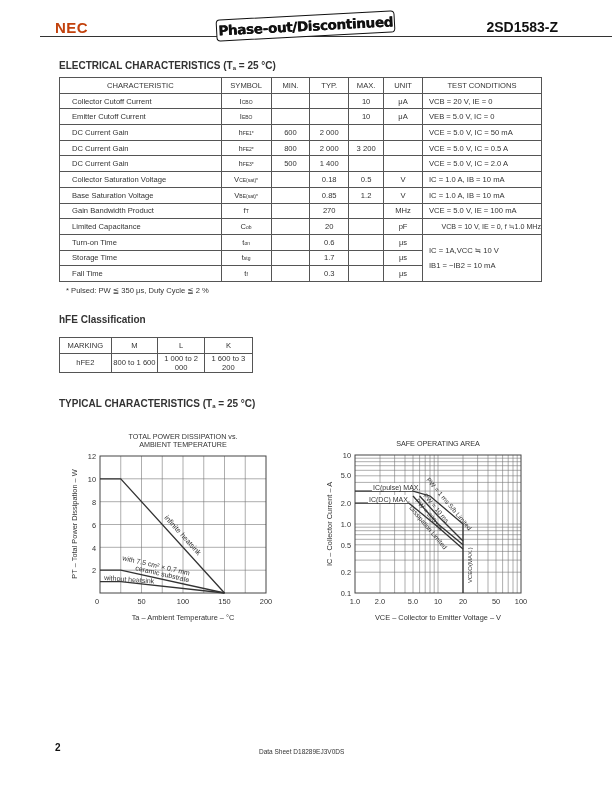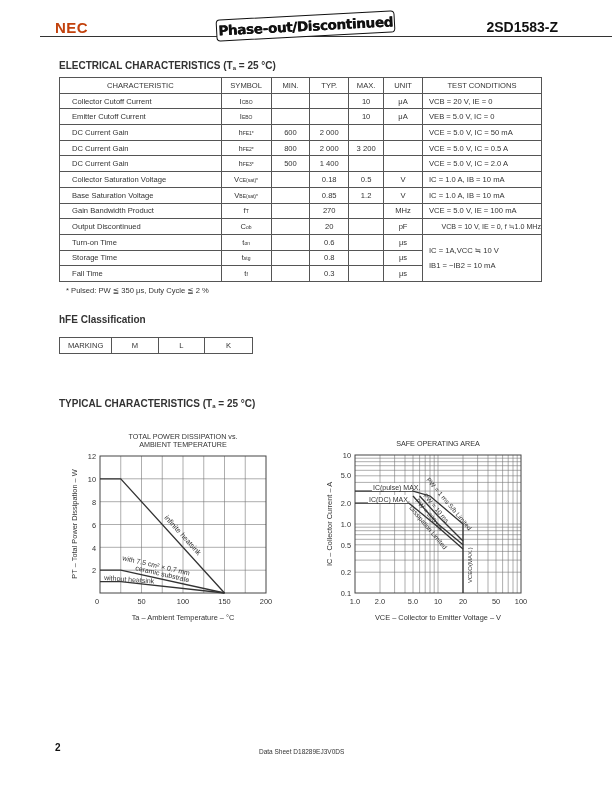--- a/index.html
+++ b/index.html
@@ -126,21 +126,21 @@
       <tr>
         <td class="l">Gain Bandwidth Product</td>
         <td class="c"><span>f</span><span class="sub">T</span></td>
         <td class="c"></td>
         <td class="c">270</td>
         <td class="c"></td>
         <td class="c">MHz</td>
         <td class="tc">VCE = 5.0 V, IE = 100 mA</td>
       </tr>
       <tr>
-        <td class="l">Output Discontinued</td>
+        <td class="l">Limited Capacitance</td>
         <td class="c"><span>C</span><span class="sub">ob</span></td>
         <td class="c"></td>
         <td class="c">20</td>
         <td class="c"></td>
         <td class="c">pF</td>
         <td class="tc" style="font-size: 7.1px; text-align: right;">VCB = 10 V, IE = 0, f ≒1.0 MHz</td>
       </tr>
       <tr>
         <td class="l">Turn-on Time</td>
         <td class="c"><span>t</span><span class="sub">on</span></td>
@@ -150,21 +150,21 @@
         <td class="c">μs</td>
         <td class="tc" rowspan="3">
           <div style="margin-bottom: 6px;">IC = 1A,VCC ≒ 10 V</div>
           <div>IB1 = −IB2 = 10 mA</div>
         </td>
       </tr>
       <tr>
         <td class="l">Storage Time</td>
         <td class="c"><span>t</span><span class="sub">stg</span></td>
         <td class="c"></td>
-        <td class="c">0.8</td>
+        <td class="c">1.7</td>
         <td class="c"></td>
         <td class="c">μs</td>
       </tr>
       <tr>
         <td class="l">Fall Time</td>
         <td class="c"><span>t</span><span class="sub">f</span></td>
         <td class="c"></td>
         <td class="c">0.3</td>
         <td class="c"></td>
         <td class="c">μs</td>
@@ -181,20 +181,26 @@
       <col style="width:56px">
       <col style="width:56px">
       <col style="width:58px">
     </colgroup>
   <tbody>
       <tr>
     <td>MARKING</td>
     <td>M</td>
     <td>L</td>
     <td>K</td>
+  </tr>
+  <tr>
+    <td>hFE2</td>
+    <td>800 to 1 600</td>
+    <td>1 000 to 2 000</td>
+    <td>1 600 to 3 200</td>
   </tr>
 </tbody>
   </table>
 
 <div class="abs sec-title" style="top:398px;"><span>TYPICAL CHARACTERISTICS (T</span><sub>a</sub><span> = 25 °C)</span></div>
 
 <div class="abs chart-title" style="left:100px;top:433px;width:166px;">
   <div>TOTAL POWER DISSIPATION vs.</div>
   <div>AMBIENT TEMPERATURE</div>
 </div>

